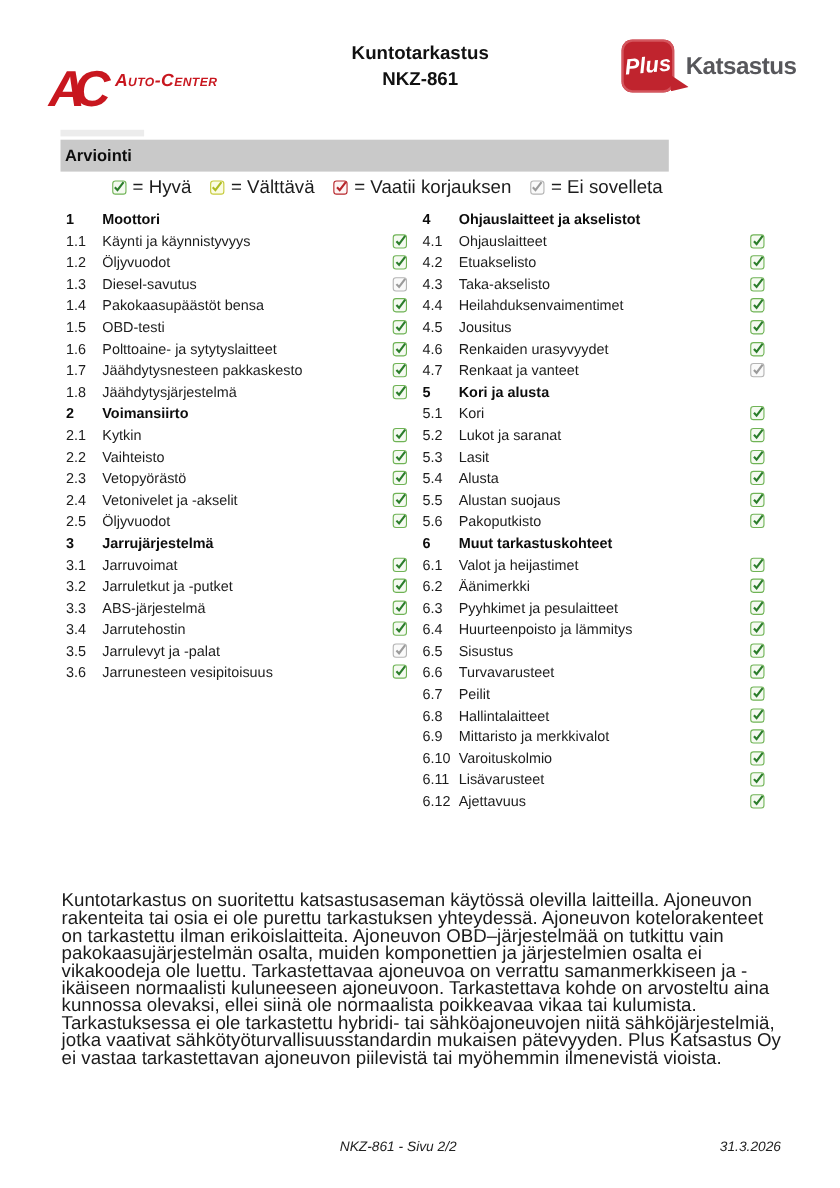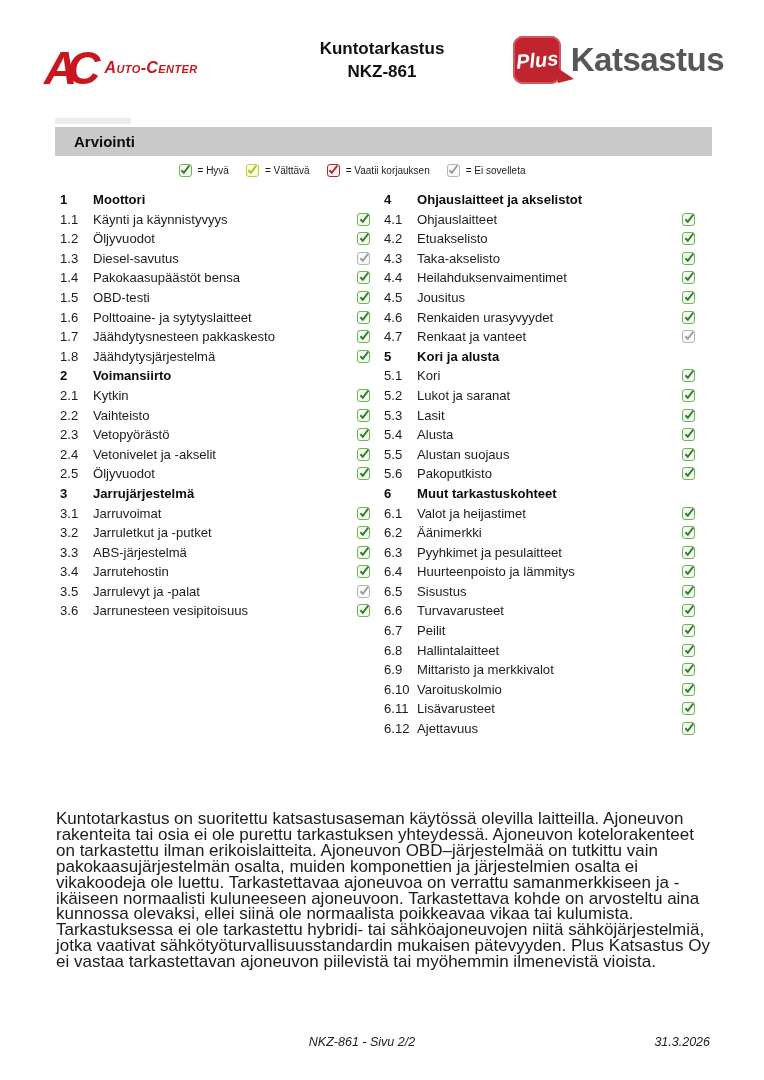--- a/index.html
+++ b/index.html
@@ -7,57 +7,57 @@
   body {
     width:764px; height:1080px; position:relative; overflow:hidden;
     font-family:"Liberation Sans", sans-serif; color:#1c1c1c;
   }
   .page { position:absolute; inset:0; background:#fff; }
 
   
   .logo-ac { position:absolute; left:44px; top:46px; display:flex; align-items:center; }
   .ac-monogram {
     font-size:46px; font-weight:bold; font-style:italic; color:#c8171f;
-    letter-spacing:-10px; line-height:44px; padding-right:10px;
+    letter-spacing:-10px; line-height:44px; padding-right:10px;margin-top:12px;
   }
   .ac-name {
     margin-left:4px; font-size:16px; font-weight:bold; font-style:italic;
     font-variant:small-caps; letter-spacing:.4px; color:#c8171f;
   }
   .doc-title {
     position:absolute; left:0; right:0; top:37px; text-align:center;
     font-size:17px; font-weight:bold; line-height:23px; color:#111;
   }
   .logo-plus { position:absolute; right:40px; top:36px; display:flex; align-items:center; }
   .plus-badge {
     position:relative; width:48px; height:48px; background:#c0242e; border-radius:10px;
     display:flex; align-items:center; justify-content:center; box-shadow:inset 0 0 0 2px #d4565e;
   }
   .plus-badge .plus-word {
     color:#fff; font-size:20px; font-weight:bold; font-style:italic; transform:rotate(-5deg);
   }
   .plus-tail { position:absolute; right:-13px; bottom:1px; }
   .katsastus-word {
-    margin-left:10px; font-size:33px; font-weight:bold; color:#57575b; letter-spacing:-.5px;text-align:center;
+    margin-left:10px; font-size:22px; font-weight:bold; color:#57575b; letter-spacing:-.5px;text-align:center;
   }
 
   
   .scan-artifact { position:absolute; left:55px; top:118px; width:76px; height:6px; background:#ececec; }
   .section-bar {
-    position:absolute; left:55px; top:127px; width:657px; height:29px;
+    position:absolute; left:55px; top:127px; width:553px; height:29px;
     background:#c9c9c9; font-size:15px; font-weight:bold; color:#0d0d0d;
-    line-height:29px; padding-left:19px;
+    line-height:29px; padding-left:4px;
   }
 
   
   .legend {
     position:absolute; left:0; right:0; top:161px; height:18px;
     display:flex; justify-content:center; gap:17px; transform:translateX(-30px);
   }
-  .legend-item { display:flex; align-items:center; gap:6px; font-size:10px; color:#1c1c1c; }
+  .legend-item { display:flex; align-items:center; gap:6px; font-size:17px; color:#1c1c1c; }
 
   
   .cb {
     width:13px; height:13px; border-radius:3px; border:1.5px solid #999;
     display:inline-flex; align-items:flex-end; justify-content:center; background:#fcfcfc;
     flex:0 0 auto;
   }
   .cb svg { width:12px; height:12px; overflow:visible; display:block; margin-bottom:0px; }
   .st-good   { border-color:#6fb355; background:#f5faf1; color:#2c7d2c; }
   .st-fair   { border-color:#c6ca3a; background:#fbfce4; color:#aebc23; }

